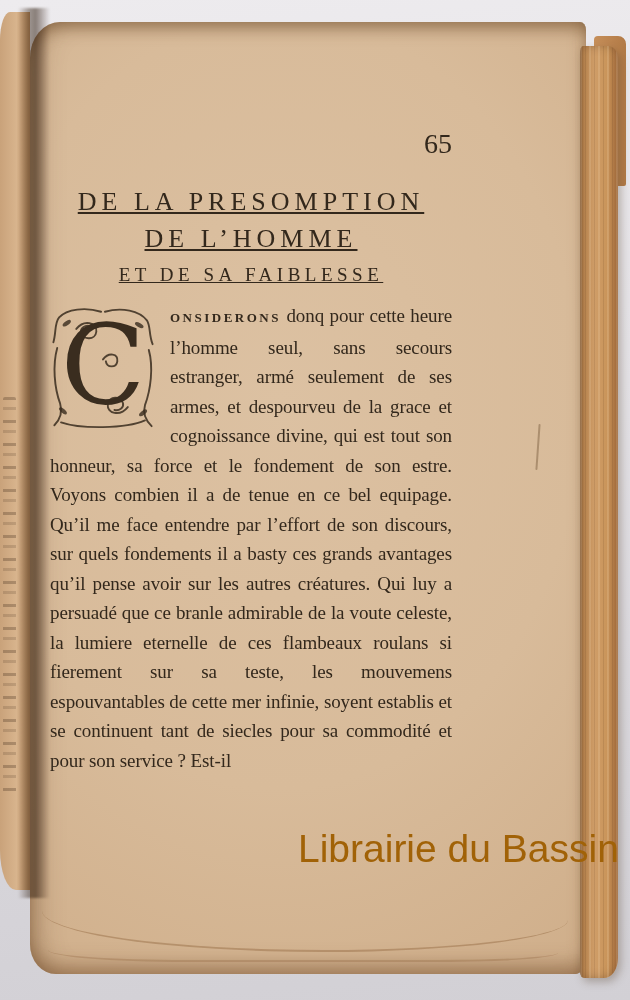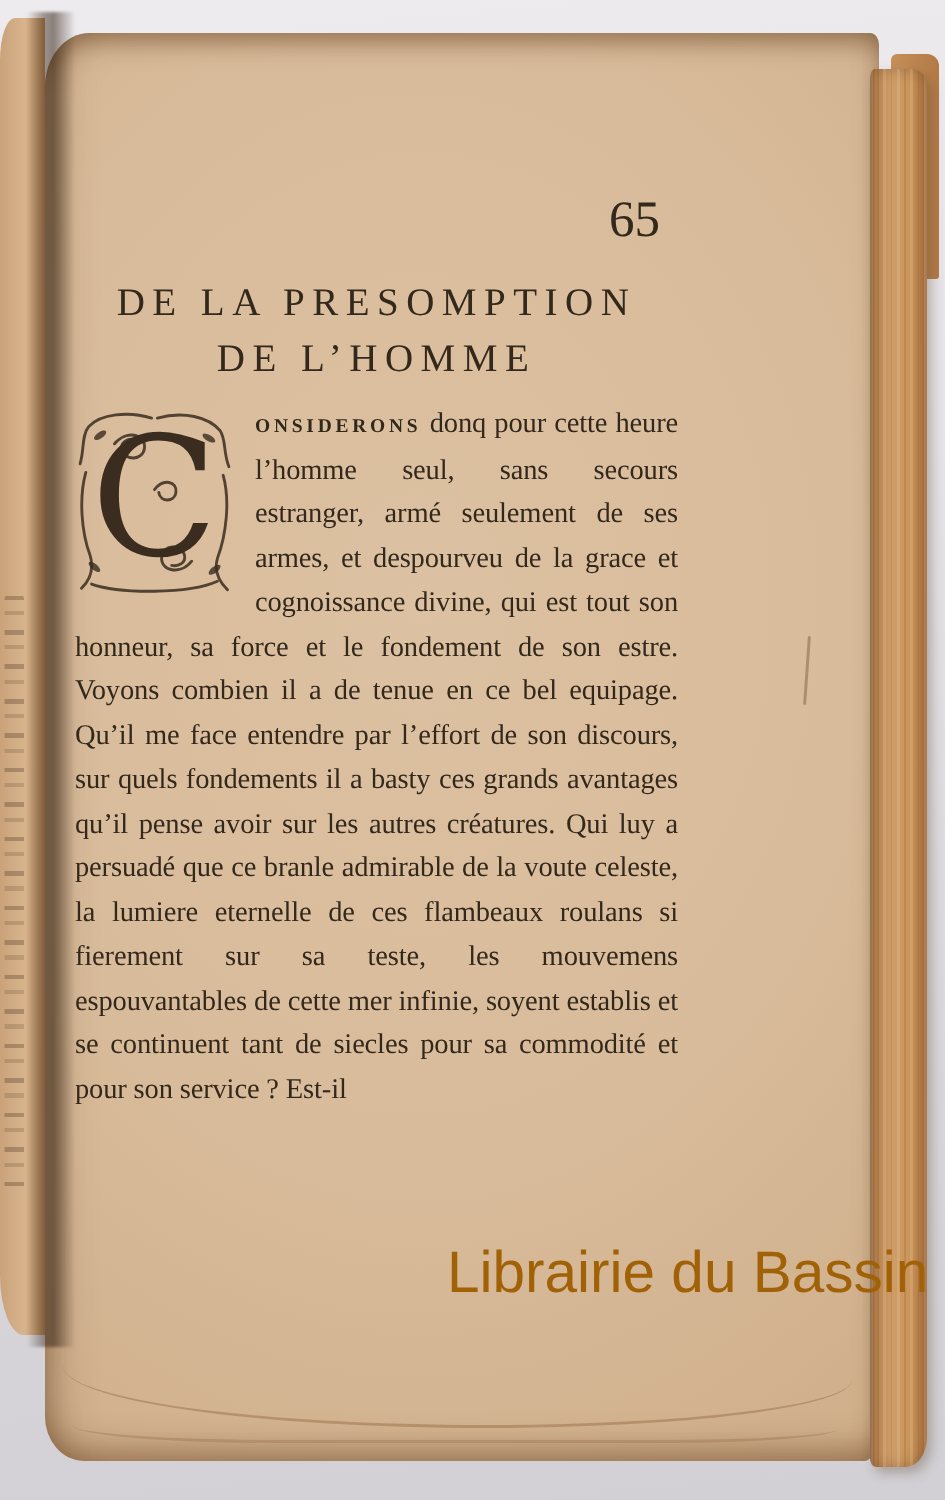--- a/index.html
+++ b/index.html
@@ -71,28 +71,28 @@
   
   .page-content {
     position:absolute; left:50px; top:126px; width:402px; z-index:5;
     color:#33281c;
   }
   .running-header { position:relative; height:42px; }
   .running-title {
     position:absolute; left:0; right:30px; top:14px; text-align:center;
     font-size:16px; letter-spacing:5px; font-weight:bold;
   }
-  .page-number { position:absolute; right:12px; top:2px; font-size:34px; }
+  .page-number { position:absolute; right:0; top:2px; font-size:28px; }
 
   .paragraph-opening {
     margin:8px 0 0; font-size:19px; line-height:29.5px;
     text-align:justify; letter-spacing:-0.1px;
   }
 
-  .chapter-heading { margin-top:15px; text-align:center; }
+  .chapter-heading { margin-top:15px; text-align:center;text-decoration:underline; }
   .heading-line-1, .heading-line-2 { font-size:26px; letter-spacing:5px; line-height:37px; }
   .heading-line-3 { font-size:19px; letter-spacing:4.5px; line-height:30px; margin-top:3px; }
 
   .paragraph-main {
     margin-top:11px; font-size:19px; line-height:29.5px;
     text-align:justify; letter-spacing:-0.1px;
   }
   .drop-cap { float:left; width:110px; height:124px; margin:5px 10px 2px 0; }
   .drop-cap svg { width:106px; height:124px; display:block; }
   .lead-word { font-size:13px; letter-spacing:2.5px;font-weight:bold; }
@@ -116,20 +116,21 @@
 <div class="page-content" style="color: rgb(51, 40, 28);">
 
   <div class="running-header">
     <div class="page-number">65</div>
   </div>
 
 
   <div class="chapter-heading">
     <div class="heading-line-1">DE LA PRESOMPTION</div>
     <div class="heading-line-2">DE L’HOMME</div>
+    <div class="heading-line-3">ET DE SA FAIBLESSE</div>
   </div>
 
   <p class="paragraph-main">
     <span class="drop-cap">
       <svg viewBox="0 0 108 130" xmlns="http://www.w3.org/2000/svg">
         <g fill="none" stroke="#3a2d1f" stroke-width="2" stroke-linecap="round" opacity="0.85">
           <path d="M52,6 C36,1 16,3 8,12 C3,18 5,28 2,38"></path>
           <path d="M56,6 C74,1 92,5 100,15 C104,21 102,30 106,40"></path>
           <path d="M6,44 C1,62 3,86 9,102 C12,112 8,120 3,125"></path>
           <path d="M102,46 C107,64 104,88 98,104 C95,114 100,121 105,126"></path>

